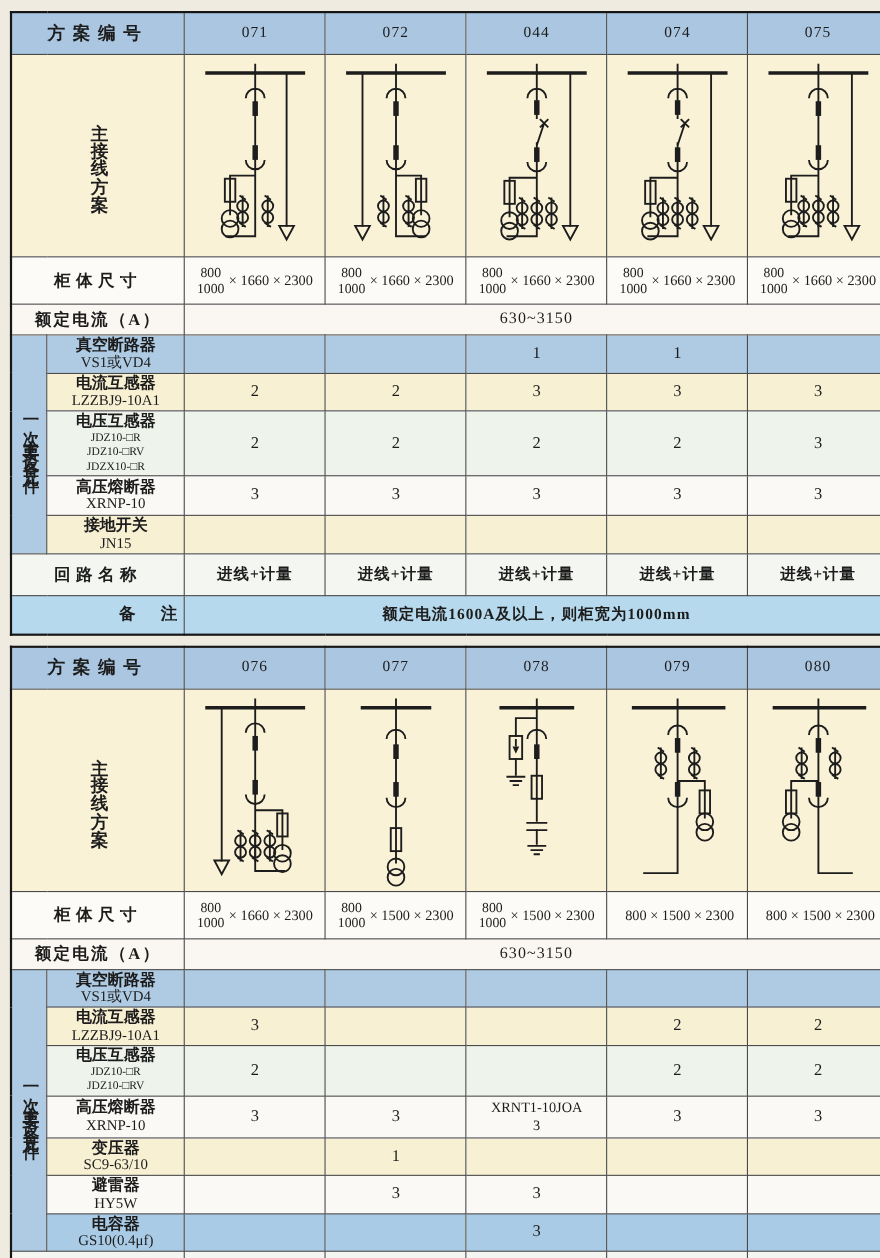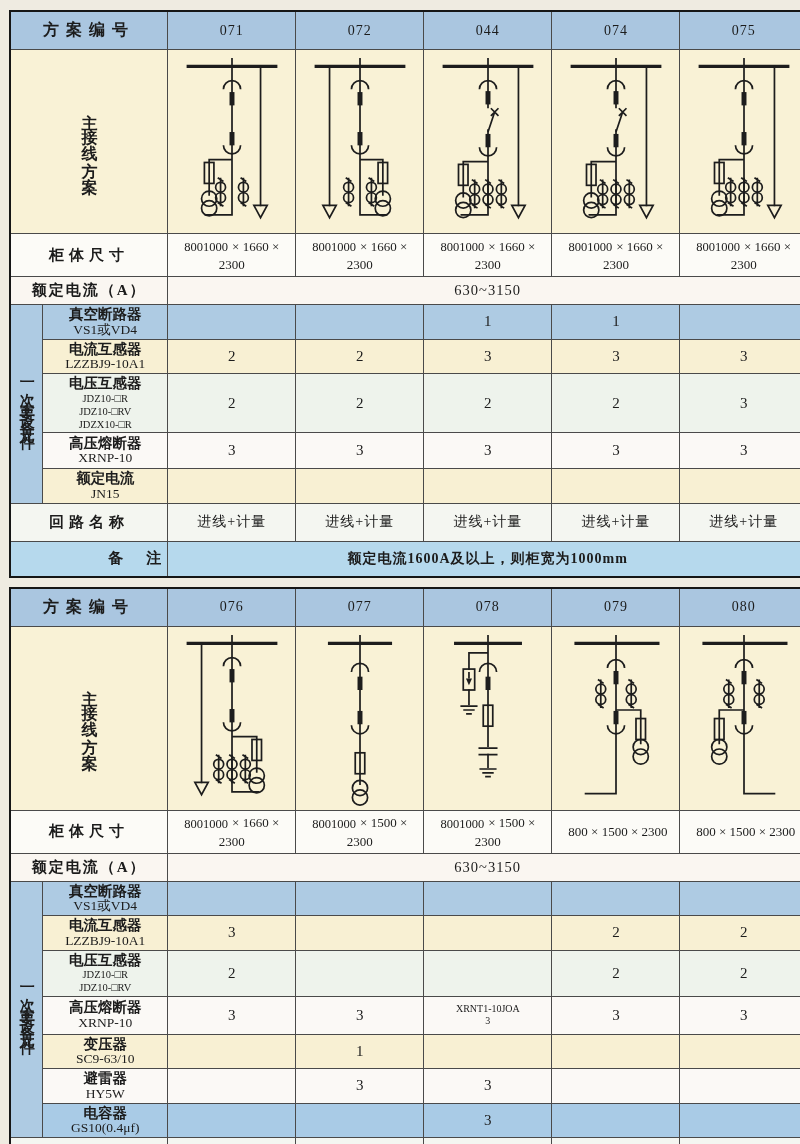--- a/index.html
+++ b/index.html
@@ -28,27 +28,27 @@
   .scheme{font-weight:normal;font-size:14px;letter-spacing:1px;}
   .vtext{writing-mode:vertical-lr;text-orientation:upright;letter-spacing:16px;
          font-size:16px;font-weight:bold;display:inline-block;margin:0 auto;}
   .vtext2{writing-mode:vertical-lr;text-orientation:upright;letter-spacing:7px;
           font-size:15px;font-weight:bold;display:inline-block;margin:0 auto;}
   .cn{font-size:14.5px;font-weight:bold;line-height:1.15;}
   .cm{font-size:13.5px;line-height:1.1;text-align:center;}
   .cm.small{font-size:10.5px;line-height:1.25;}
   .pre{white-space:pre-line;}
   .val{font-size:15px;}
-  .val.pre{font-size:10px;line-height:1.2;}
-  .frac{display:inline-flex;flex-direction:row;justify-content:space-between;
+  .val.pre{font-size:13px;line-height:1.2;}
+  .frac{display:inline-flex;flex-direction:column;justify-content:space-between;
         vertical-align:middle;font-size:12.5px;line-height:1.12;text-align:center;}
   .fr-n:empty,.fr-d:empty{display:none;}
   .dimtxt{font-size:13px;vertical-align:middle;}
   .curval{font-size:14.5px;letter-spacing:1px;}
-  .circ{font-size:14px;font-weight:normal;letter-spacing:1px;}
+  .circ{font-size:14px;font-weight:bold;letter-spacing:1px;}
   .remtxt{font-size:14px;font-weight:bold;letter-spacing:1px;}
   
   td.dcell svg.diag{display:block;margin:2px auto 0 auto;width:118px;height:179px;}
   .diag path{stroke:#1d1d1d;stroke-width:1.8;fill:none;stroke-linecap:square;}
   .diag path.bus{stroke-width:3.4;}
 </style>
 </head>
 <body>
 
 <svg width="0" height="0" style="position:absolute" aria-hidden="true">
@@ -276,21 +276,21 @@
             <div class="cm">XRNP-10</div>
           </td>
       <td class="val">3</td>
       <td class="val">3</td>
       <td class="val">3</td>
       <td class="val">3</td>
       <td class="val">3</td>
     </tr>
     <tr class="r-cream" style="height:34px">
       <td>
-            <div class="cn">额定电流</div>
+            <div class="cn">接地开关</div>
             <div class="cm">JN15</div>
           </td>
       <td class="val"></td>
       <td class="val"></td>
       <td class="val"></td>
       <td class="val"></td>
       <td class="val"></td>
     </tr>
 
     <tr class="circ-row">

